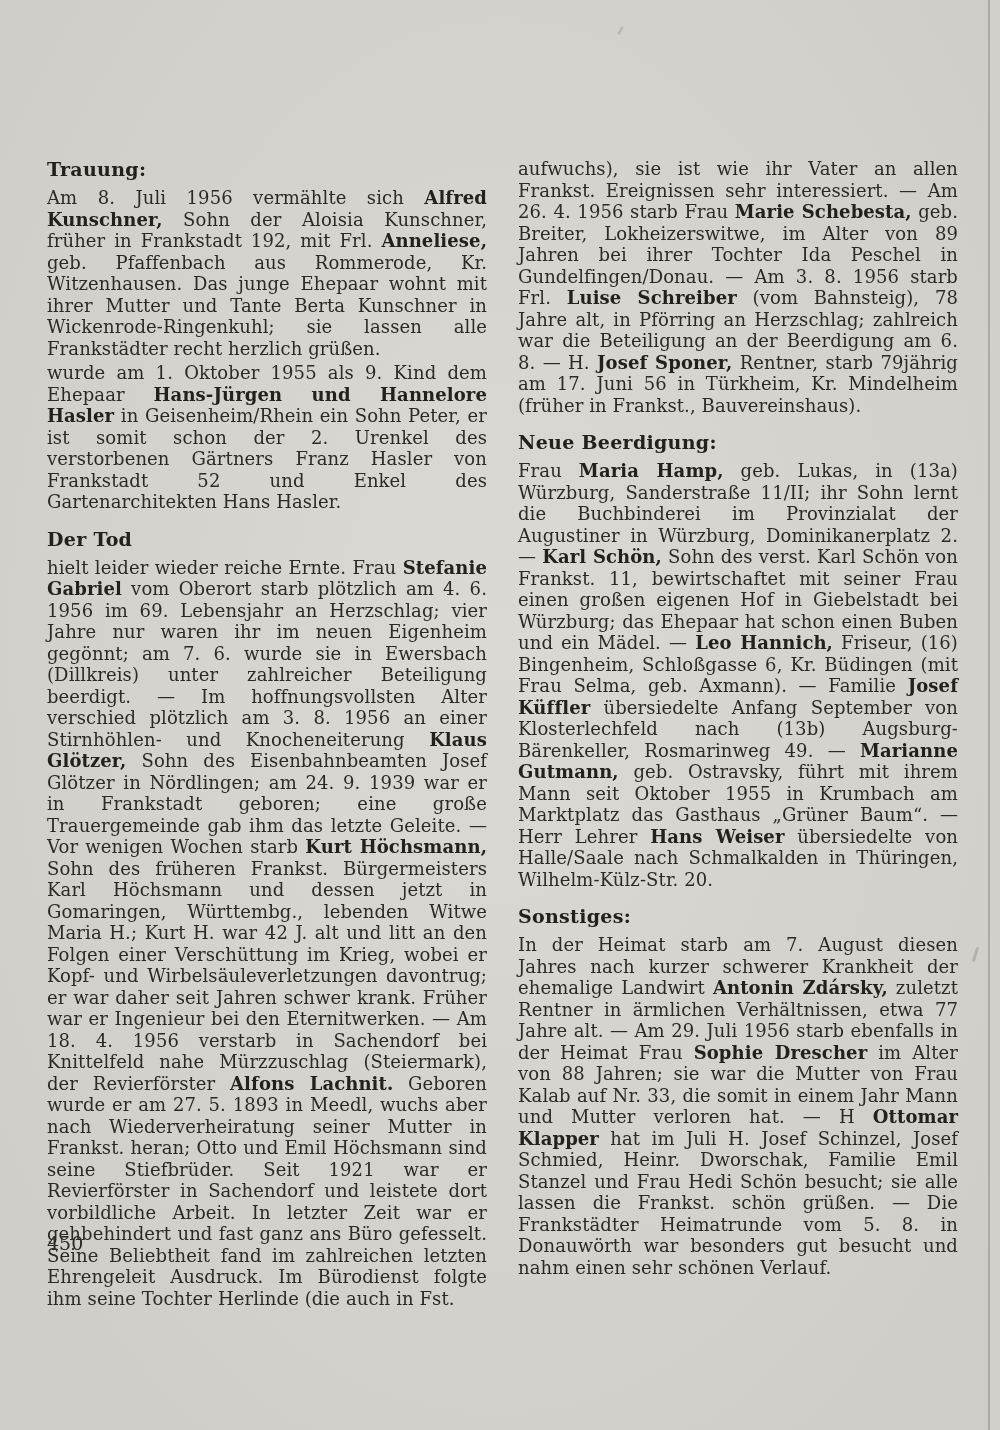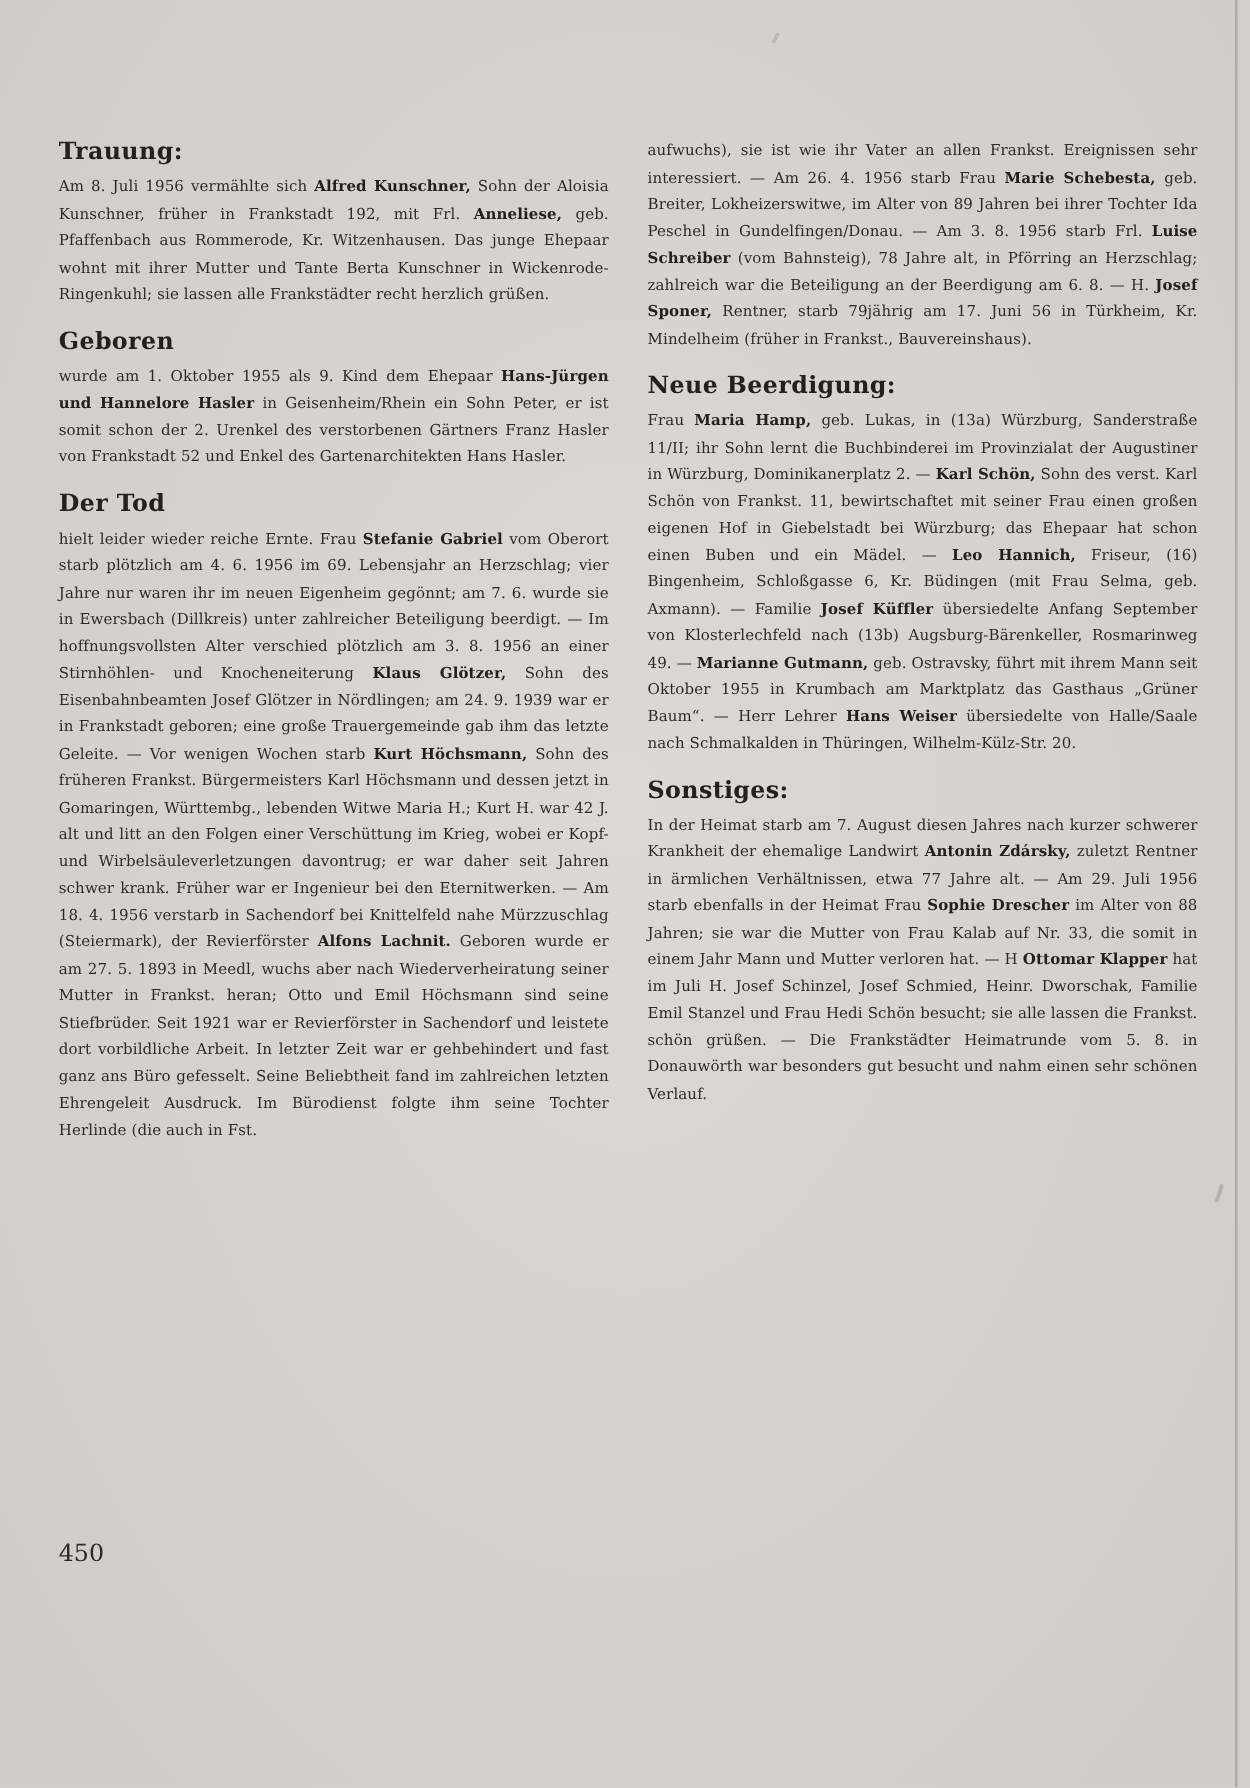--- a/index.html
+++ b/index.html
@@ -26,31 +26,31 @@
     background: #aeaba6;
   }
   .page-edge-outer {
     position: absolute; top: 0; bottom: 0; left: 990px; right: 0;
     background: #d3d0cb;
   }
   .columns {
     position: absolute; left: 47px; top: 110px;
     display: flex; gap: 31px;
   }
-  .column { width: 440px; }
+  .column { width: 440px; margin-top: 48px; }
   .section { margin: 0; }
   .heading {
     font-size: 19px; font-weight: bold;
     color: var(--ink-dark, #232119);
     letter-spacing: 0.3px;
     margin: 15px 0 7px 0;
   }
   .section:first-child .heading { margin-top: 0; }
   .para {
-    font-size: 12px; line-height: 21.5px;
+    font-size: 18px; line-height: 21.5px;
     text-align: justify;
     hyphens: none;
     color: var(--ink, #2c2a26);
     letter-spacing: 0.1px;
     margin: 0 0 3px 0;
   }
   .run.bold { font-weight: bold; color: var(--ink-dark, #232119); }
   .page-number {
     position: absolute; left: 47px; top: 1232px;
     font-size: 19px; color: var(--ink, #2c2a26);
@@ -68,21 +68,20 @@
   <div class="scan-artifact artifact-1"></div>
   <div class="scan-artifact artifact-2"></div>
 
   <div class="columns">
     <div class="column">
         <section class="section">
           <h2 class="heading">Trauung:</h2>
           <p class="para"><span class="run">Am 8. Juli 1956 vermählte sich </span><span class="run bold">Alfred Kunschner,</span><span class="run"> Sohn der Aloisia Kunschner, früher in Frankstadt 192, mit Frl. </span><span class="run bold">Anneliese,</span><span class="run"> geb. Pfaffenbach aus Rommerode, Kr. Witzenhausen. Das junge Ehepaar wohnt mit ihrer Mutter und Tante Berta Kunschner in Wickenrode-Ringenkuhl; sie lassen alle Frankstädter recht herzlich grüßen.</span></p>
         </section>
         <section class="section">
-          <h2 class="heading">Geboren</h2>
           <p class="para"><span class="run">wurde am 1. Oktober 1955 als 9. Kind dem Ehepaar </span><span class="run bold">Hans-Jürgen und Hannelore Hasler</span><span class="run"> in Geisenheim/Rhein ein Sohn Peter, er ist somit schon der 2. Urenkel des verstorbenen Gärtners Franz Hasler von Frankstadt 52 und Enkel des Gartenarchitekten Hans Hasler.</span></p>
         </section>
         <section class="section">
           <h2 class="heading">Der Tod</h2>
           <p class="para"><span class="run">hielt leider wieder reiche Ernte. Frau </span><span class="run bold">Stefanie Gabriel</span><span class="run"> vom Oberort starb plötzlich am 4. 6. 1956 im 69. Lebensjahr an Herzschlag; vier Jahre nur waren ihr im neuen Eigenheim gegönnt; am 7. 6. wurde sie in Ewersbach (Dillkreis) unter zahlreicher Beteiligung beerdigt. — Im hoffnungsvollsten Alter verschied plötzlich am 3. 8. 1956 an einer Stirnhöhlen- und Knocheneiterung </span><span class="run bold">Klaus Glötzer,</span><span class="run"> Sohn des Eisenbahnbeamten Josef Glötzer in Nördlingen; am 24. 9. 1939 war er in Frankstadt geboren; eine große Trauergemeinde gab ihm das letzte Geleite. — Vor wenigen Wochen starb </span><span class="run bold">Kurt Höchsmann,</span><span class="run"> Sohn des früheren Frankst. Bürgermeisters Karl Höchsmann und dessen jetzt in Gomaringen, Württembg., lebenden Witwe Maria H.; Kurt H. war 42 J. alt und litt an den Folgen einer Verschüttung im Krieg, wobei er Kopf- und Wirbelsäuleverletzungen davontrug; er war daher seit Jahren schwer krank. Früher war er Ingenieur bei den Eternitwerken. — Am 18. 4. 1956 verstarb in Sachendorf bei Knittelfeld nahe Mürzzuschlag (Steiermark), der Revierförster </span><span class="run bold">Alfons Lachnit.</span><span class="run"> Geboren wurde er am 27. 5. 1893 in Meedl, wuchs aber nach Wiederverheiratung seiner Mutter in Frankst. heran; Otto und Emil Höchsmann sind seine Stiefbrüder. Seit 1921 war er Revierförster in Sachendorf und leistete dort vorbildliche Arbeit. In letzter Zeit war er gehbehindert und fast ganz ans Büro gefesselt. Seine Beliebtheit fand im zahlreichen letzten Ehrengeleit Ausdruck. Im Bürodienst folgte ihm seine Tochter Herlinde (die auch in Fst.</span></p>
         </section>
       </div>
     <div class="column">
         <section class="section">
           <p class="para"><span class="run">aufwuchs), sie ist wie ihr Vater an allen Frankst. Ereignissen sehr interessiert. — Am 26. 4. 1956 starb Frau </span><span class="run bold">Marie Schebesta,</span><span class="run"> geb. Breiter, Lokheizerswitwe, im Alter von 89 Jahren bei ihrer Tochter Ida Peschel in Gundelfingen/Donau. — Am 3. 8. 1956 starb Frl. </span><span class="run bold">Luise Schreiber</span><span class="run"> (vom Bahnsteig), 78 Jahre alt, in Pförring an Herzschlag; zahlreich war die Beteiligung an der Beerdigung am 6. 8. — H. </span><span class="run bold">Josef Sponer,</span><span class="run"> Rentner, starb 79jährig am 17. Juni 56 in Türkheim, Kr. Mindelheim (früher in Frankst., Bauvereinshaus).</span></p>

